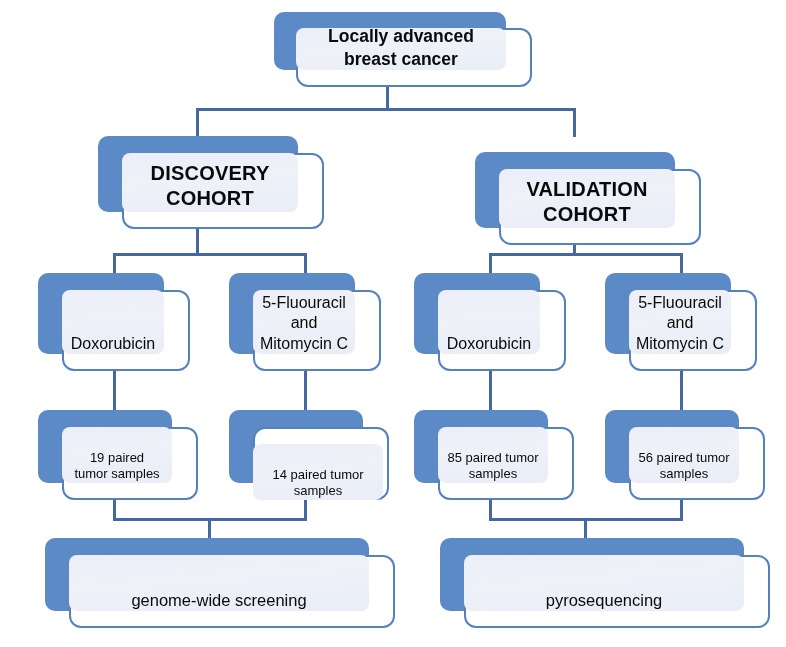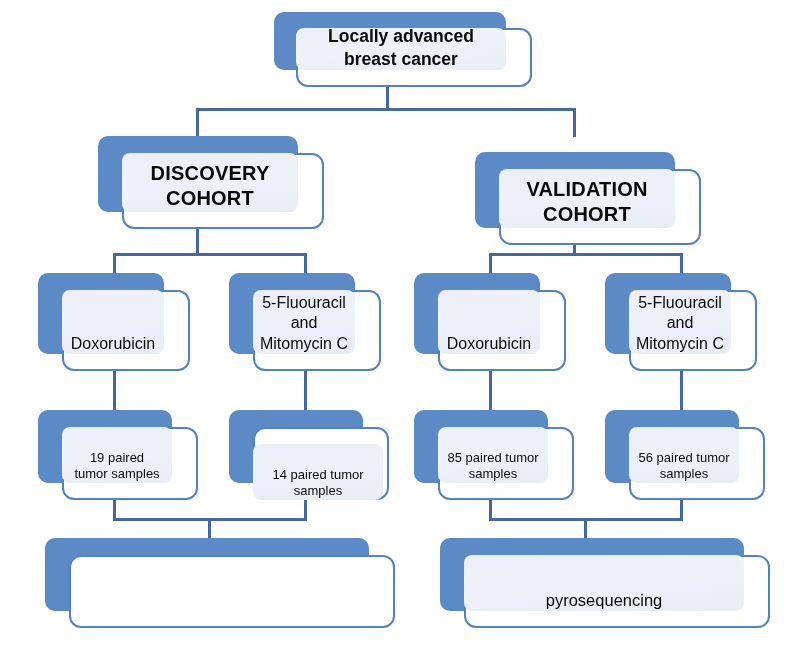--- a/index.html
+++ b/index.html
@@ -201,20 +201,23 @@
     <div class="card" style="left:24px; top:17px; width:136px; height:73px;"></div>
     <div class="panel" style="left:24px; top:17px; width:110px; height:56px;">
       <span class="label t-count">56 paired tumor
 samples</span>
     </div>
   </div>
 
   <div class="node" style="left:45px; top:538px; width:350px; height:90px;">
     <div class="shadow" style="width:324px; height:73px;"></div>
     <div class="card" style="left:24px; top:17px; width:326px; height:73px;"></div>
+    <div class="panel" style="left:24px; top:17px; width:300px; height:56px;">
+      <span class="label t-method">genome-wide screening</span>
+    </div>
   </div>
 
   <div class="node" style="left:440px; top:538px; width:374px; height:90px;">
     <div class="shadow" style="width:304px; height:73px;"></div>
     <div class="card" style="left:24px; top:17px; width:306px; height:73px;"></div>
     <div class="panel" style="left:24px; top:17px; width:280px; height:56px;">
       <span class="label t-method">pyrosequencing</span>
     </div>
   </div>
 

